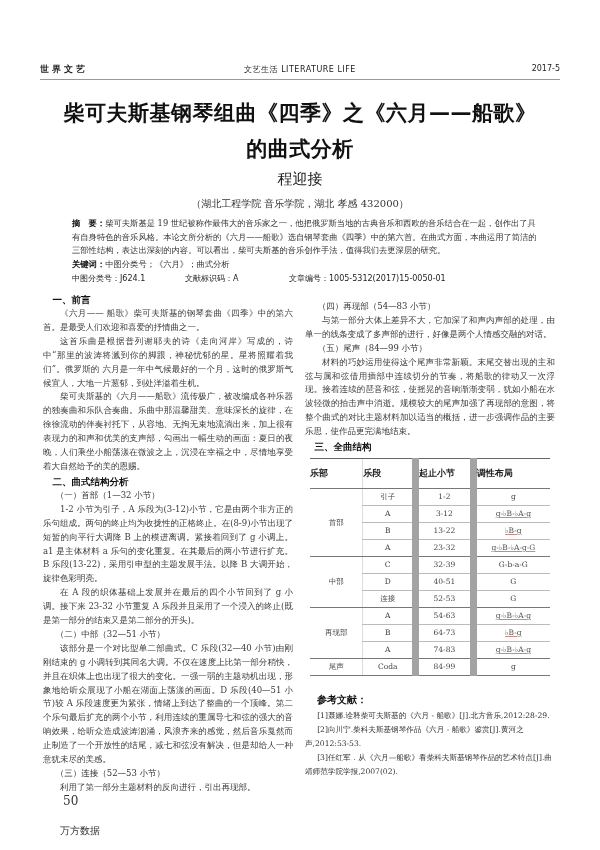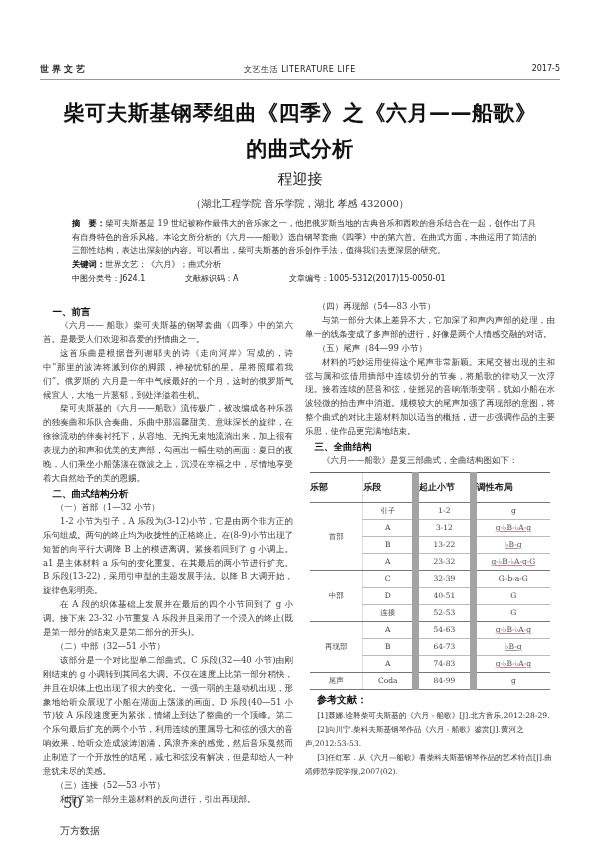--- a/index.html
+++ b/index.html
@@ -19,39 +19,39 @@
   .affil { font-size: 10px; margin-top: 8px; color: #333; }
 
   .abstract-block { position: absolute; left: 72px; top: 217px; width: 470px; font-size: 8.3px; line-height: 13.5px; color: #333; }
   .abstract-block .label { font-family: "DejaVu Sans", "Liberation Sans", sans-serif; font-weight: bold; color: #111; }
   .meta-row { font-family: "DejaVu Sans", "Liberation Sans", sans-serif; font-size: 8px; color: #222; display: flex; margin-top: 1px; }
   .meta-row span { white-space: nowrap; }
   .meta-row .m1 { width: 113px; }
   .meta-row .m2 { width: 104px; }
 
   .col { position: absolute; width: 250px; font-size: 8.5px; line-height: 13.9px; color: #3a3a3a; text-align: justify; }
-  .col.left { left: 43px; top: 304px; }
+  .col.left { left: 43px; top: 292px; }
   .col.right { left: 305px; top: 300px; }
   .col p { text-indent: 2em; }
   .col .h1 { font-family: "DejaVu Sans", "Liberation Sans", sans-serif; font-weight: bold; font-size: 9.5px; color: #111; text-indent: 1em; line-height: 15px; }
   .col .h2 { text-indent: 1.5em; color: #333; }
 
   .struct-table { margin-top: 4px; margin-left: 5px; width: 240px; border-collapse: collapse; font-size: 7.5px; color: #444; text-indent: 0; }
   .struct-table th { font-weight: bold; font-size: 9px; color: #222; height: 30px; border-top: 1.5px solid #666; border-bottom: 1.5px solid #777; }
   .struct-table td { height: 17px; text-align: center; border-bottom: 1px solid #bbb; }
   .struct-table tr.grp-end td { border-bottom: 1.5px solid #777; }
   .struct-table td.sec { border-bottom: 1.5px solid #777; }
   .struct-table td.mid, .struct-table th.mid { border-left: 1px solid #ddd; border-right: 7px solid #a3a3a3; }
   .struct-table td.key { color: #555; text-decoration: underline; text-decoration-color: #c88; }
 
   .refs { position: absolute; left: 305px; top: 693px; width: 250px; font-size: 7.6px; line-height: 14px; color: #333; }
   .refs .ref-title { font-family: "DejaVu Sans", "Liberation Sans", sans-serif; font-weight: bold; font-size: 10px; color: #111; text-indent: 1.2em; margin-bottom: 2px; }
   .refs .ref { text-indent: 1.6em; }
 
-  .page-num { position: absolute; left: 63px; top: 794px; font-size: 15px; color: #333; }
+  .page-num { position: absolute; left: 63px; top: 794px; font-size: 12px; color: #333; }
   .watermark { position: absolute; left: 60px; top: 824px; font-family: "DejaVu Sans", "Liberation Sans", sans-serif; font-size: 10px; color: #333; }
 </style>
 </head>
 <body>
 
 <div class="running-head">
   <span class="rh-left">世界文艺</span>
   <span class="rh-center">文艺生活 LITERATURE LIFE</span>
   <span class="rh-right">2017-5</span>
 </div>
@@ -62,21 +62,21 @@
   <div class="title-line title-line2">的曲式分析</div>
   <div class="author">程迎接</div>
   <div class="affil">（湖北工程学院 音乐学院，湖北 孝感 432000）</div>
 </div>
 
 <div class="abstract-block">
   <div>
     <span class="label">摘　要：</span><span>柴可夫斯基是 19 世纪被称作最伟大的音乐家之一，他把俄罗斯当地的古典音乐和西欧的音乐结合在一起，创作出了具有自身特色的音乐风格。本论文所分析的《六月——船歌》选自钢琴套曲《四季》中的第六首。在曲式方面，本曲运用了简洁的三部性结构，表达出深刻的内容。可以看出，柴可夫斯基的音乐创作手法，值得我们去更深层的研究。</span>
   </div>
   <div>
-    <span class="label">关键词：</span><span>世界文艺；《六月》；曲式分析</span>
+    <span class="label">关键词：</span><span>中图分类号；《六月》；曲式分析</span>
   </div>
   <div class="meta-row">
     <span class="m1">中图分类号：J624.1</span>
     <span class="m2">文献标识码：A</span>
     <span>文章编号：1005-5312(2017)15-0050-01</span>
   </div>
 </div>
 
 <div class="col left">
   <div class="h1">一、前言</div>
@@ -92,21 +92,20 @@
   <div class="h2">（三）连接（52—53 小节）</div>
   <p>利用了第一部分主题材料的反向进行，引出再现部。</p>
 </div>
 
 <div class="col right">
   <div class="h2">（四）再现部（54—83 小节）</div>
   <p>与第一部分大体上差异不大，它加深了和声内声部的处理，由单一的线条变成了多声部的进行，好像是两个人情感交融的对话。</p>
   <div class="h2">（五）尾声（84—99 小节）</div>
   <p>材料的巧妙运用使得这个尾声非常新颖。末尾交替出现的主和弦与属和弦借用插部中连续切分的节奏，将船歌的律动又一次浮现。接着连续的琶音和弦，使摇晃的音响渐渐变弱，犹如小船在水波轻微的拍击声中消逝。规模较大的尾声加强了再现部的意图，将整个曲式的对比主题材料加以适当的概括，进一步强调作品的主要乐思，使作品更完满地结束。</p>
   <div class="h1">三、全曲结构</div>
-  <p>《六月——船歌》是复三部曲式，全曲结构图如下：</p>
 
   <table class="struct-table">
     <thead>
       <tr>
         <th style="width:22%">乐部</th>
         <th class="mid" style="width:22%">乐段</th>
         <th class="mid" style="width:24%">起止小节</th>
         <th style="width:32%">调性布局</th>
       </tr>
     </thead>

